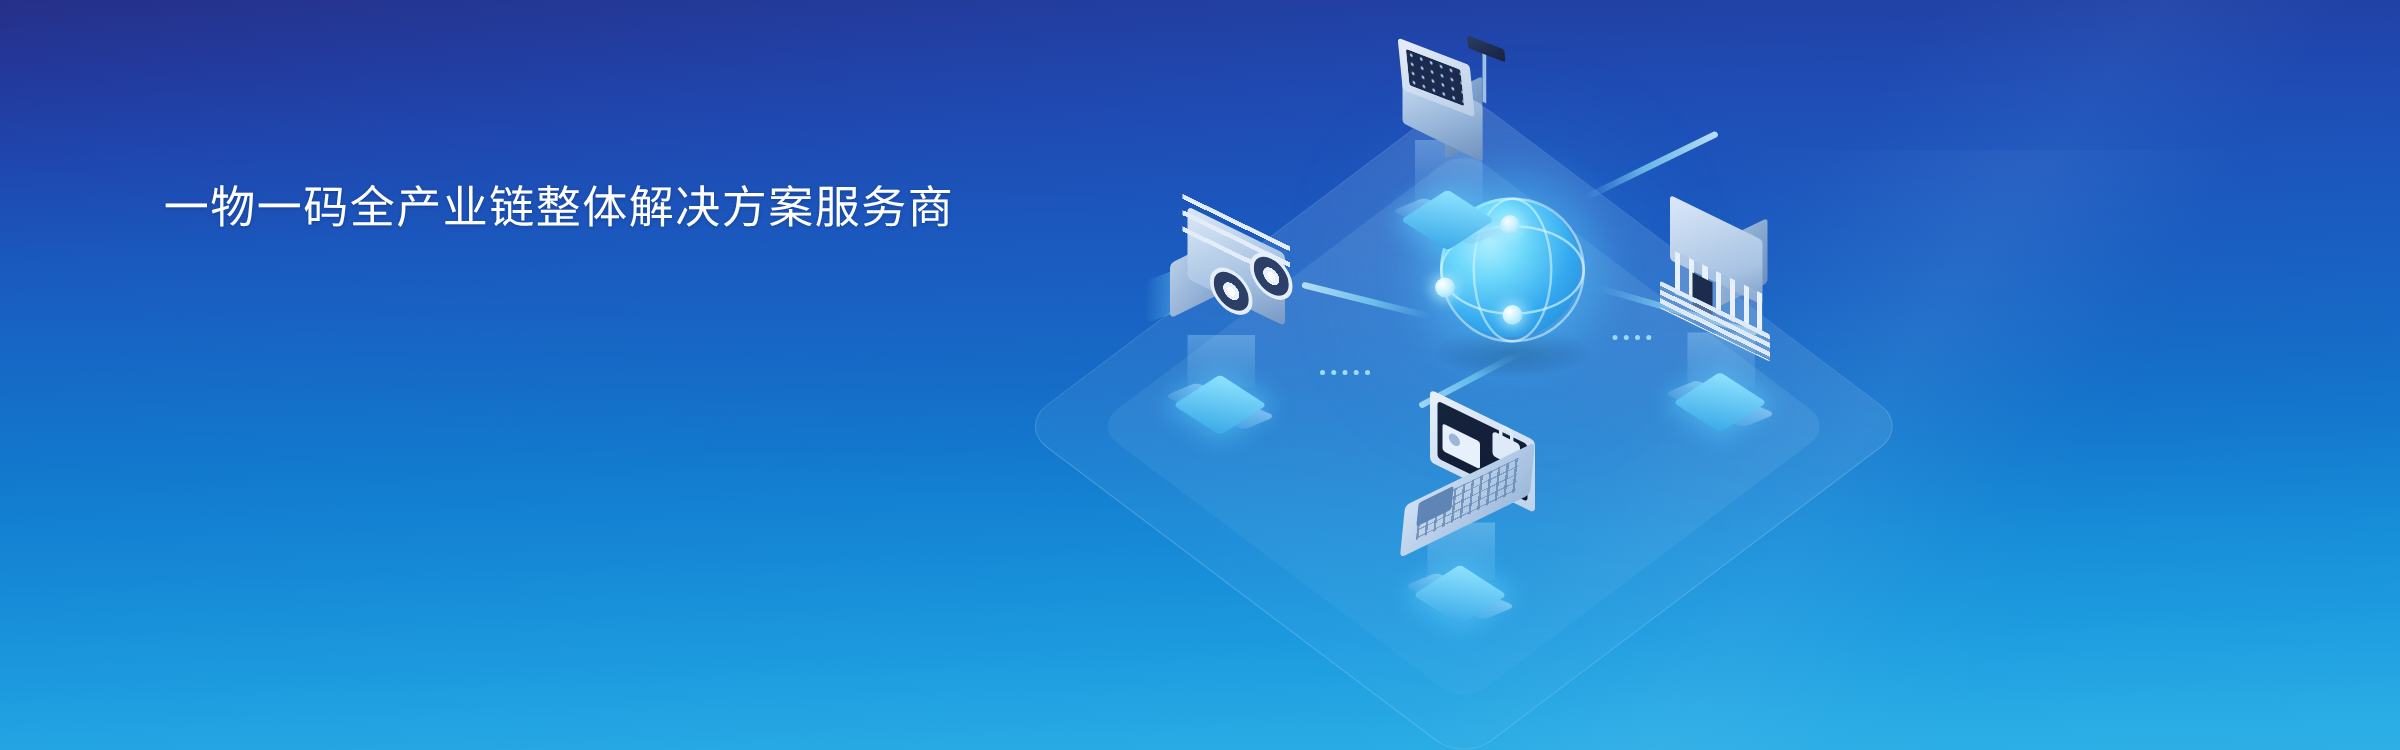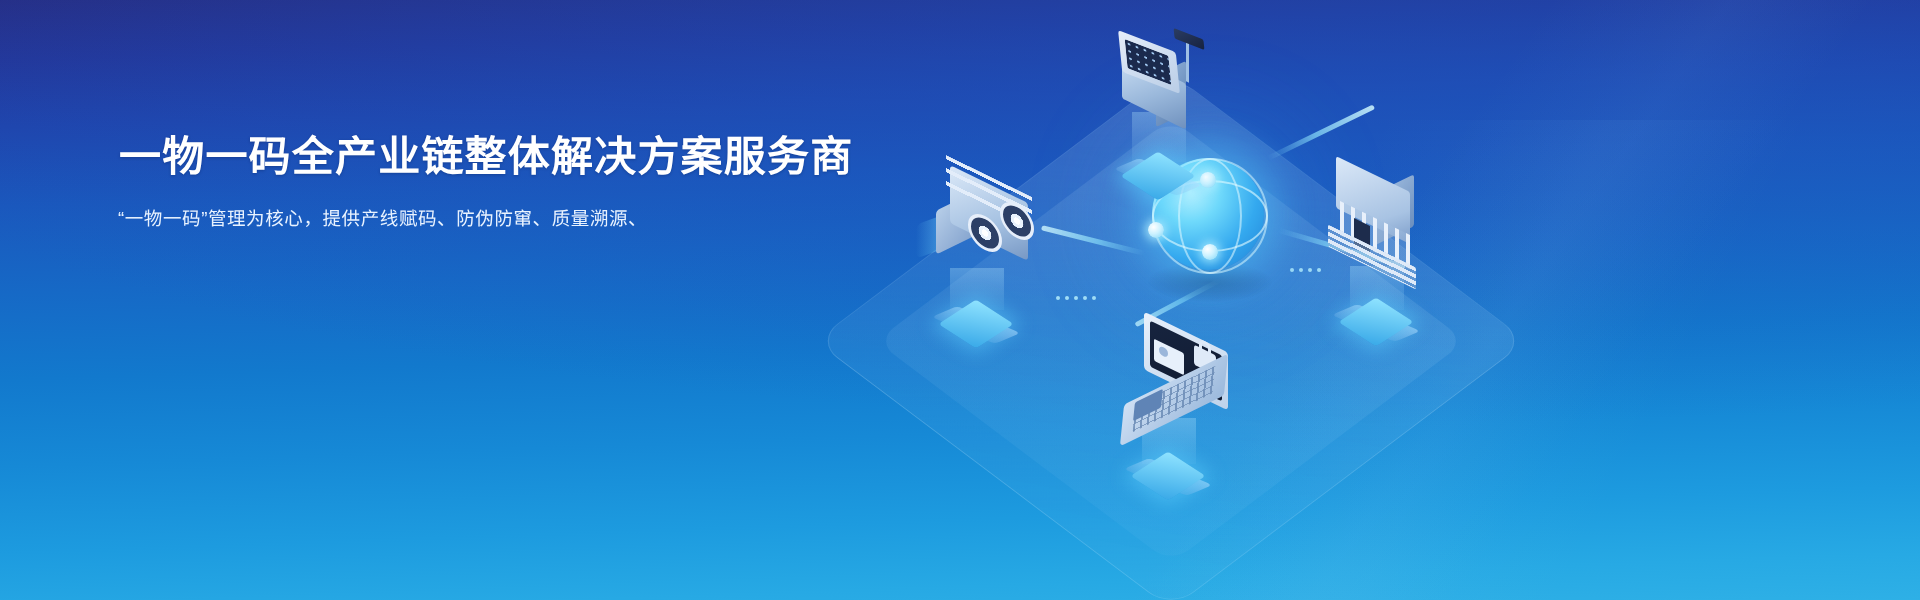--- a/index.html
+++ b/index.html
@@ -33,21 +33,21 @@
     transform:rotate(-3deg);
   }
   .sweep2{
     left:760px;top:120px;width:1250px;height:560px;
     background:linear-gradient(118deg, rgba(255,255,255,0) 40%, rgba(150,215,255,.05) 55%, rgba(255,255,255,0) 68%);
   }
 
   
   .copy{position:absolute;left:118px;top:130px;width:720px;}
   .headline{
-    margin:1px;color:#ffffff;font-size:42px;font-weight:700;
+    margin:13px;color:#ffffff;font-size:36px;font-weight:400;
     letter-spacing:1.2px;line-height:1.25;white-space:nowrap;
     text-shadow:0 1px 3px rgba(8,24,70,.30);
   }
   .sub{margin:0;color:#e9f3ff;font-size:18.5px;line-height:34px;letter-spacing:.6px;font-weight:400;}
   .sub-wrap{margin-top:18px;}
   .cta{
     display:inline-block;margin-top:30px;
     padding:0 30px;height:42px;line-height:40px;
     border:1px solid rgba(255,255,255,.92);border-radius:6px;
     color:#ffffff;font-size:17px;letter-spacing:3px;
@@ -208,21 +208,20 @@
 
 <div id="stage">
 
   <div class="sweep sweep1"></div>
   <div class="sweep sweep2"></div>
 
   <div class="copy">
     <h1 class="headline">一物一码全产业链整体解决方案服务商</h1>
 
     <div class="sub-wrap">
-      <p class="sub">“一物一码”管理为核心，提供产线赋码、防伪防窜、质量溯源、</p>
     </div>
 
   </div>
 
   <div class="art">
 
     <div class="platform"></div>
     <div class="platform2"></div>
 
     <div class="beam b1"></div>

